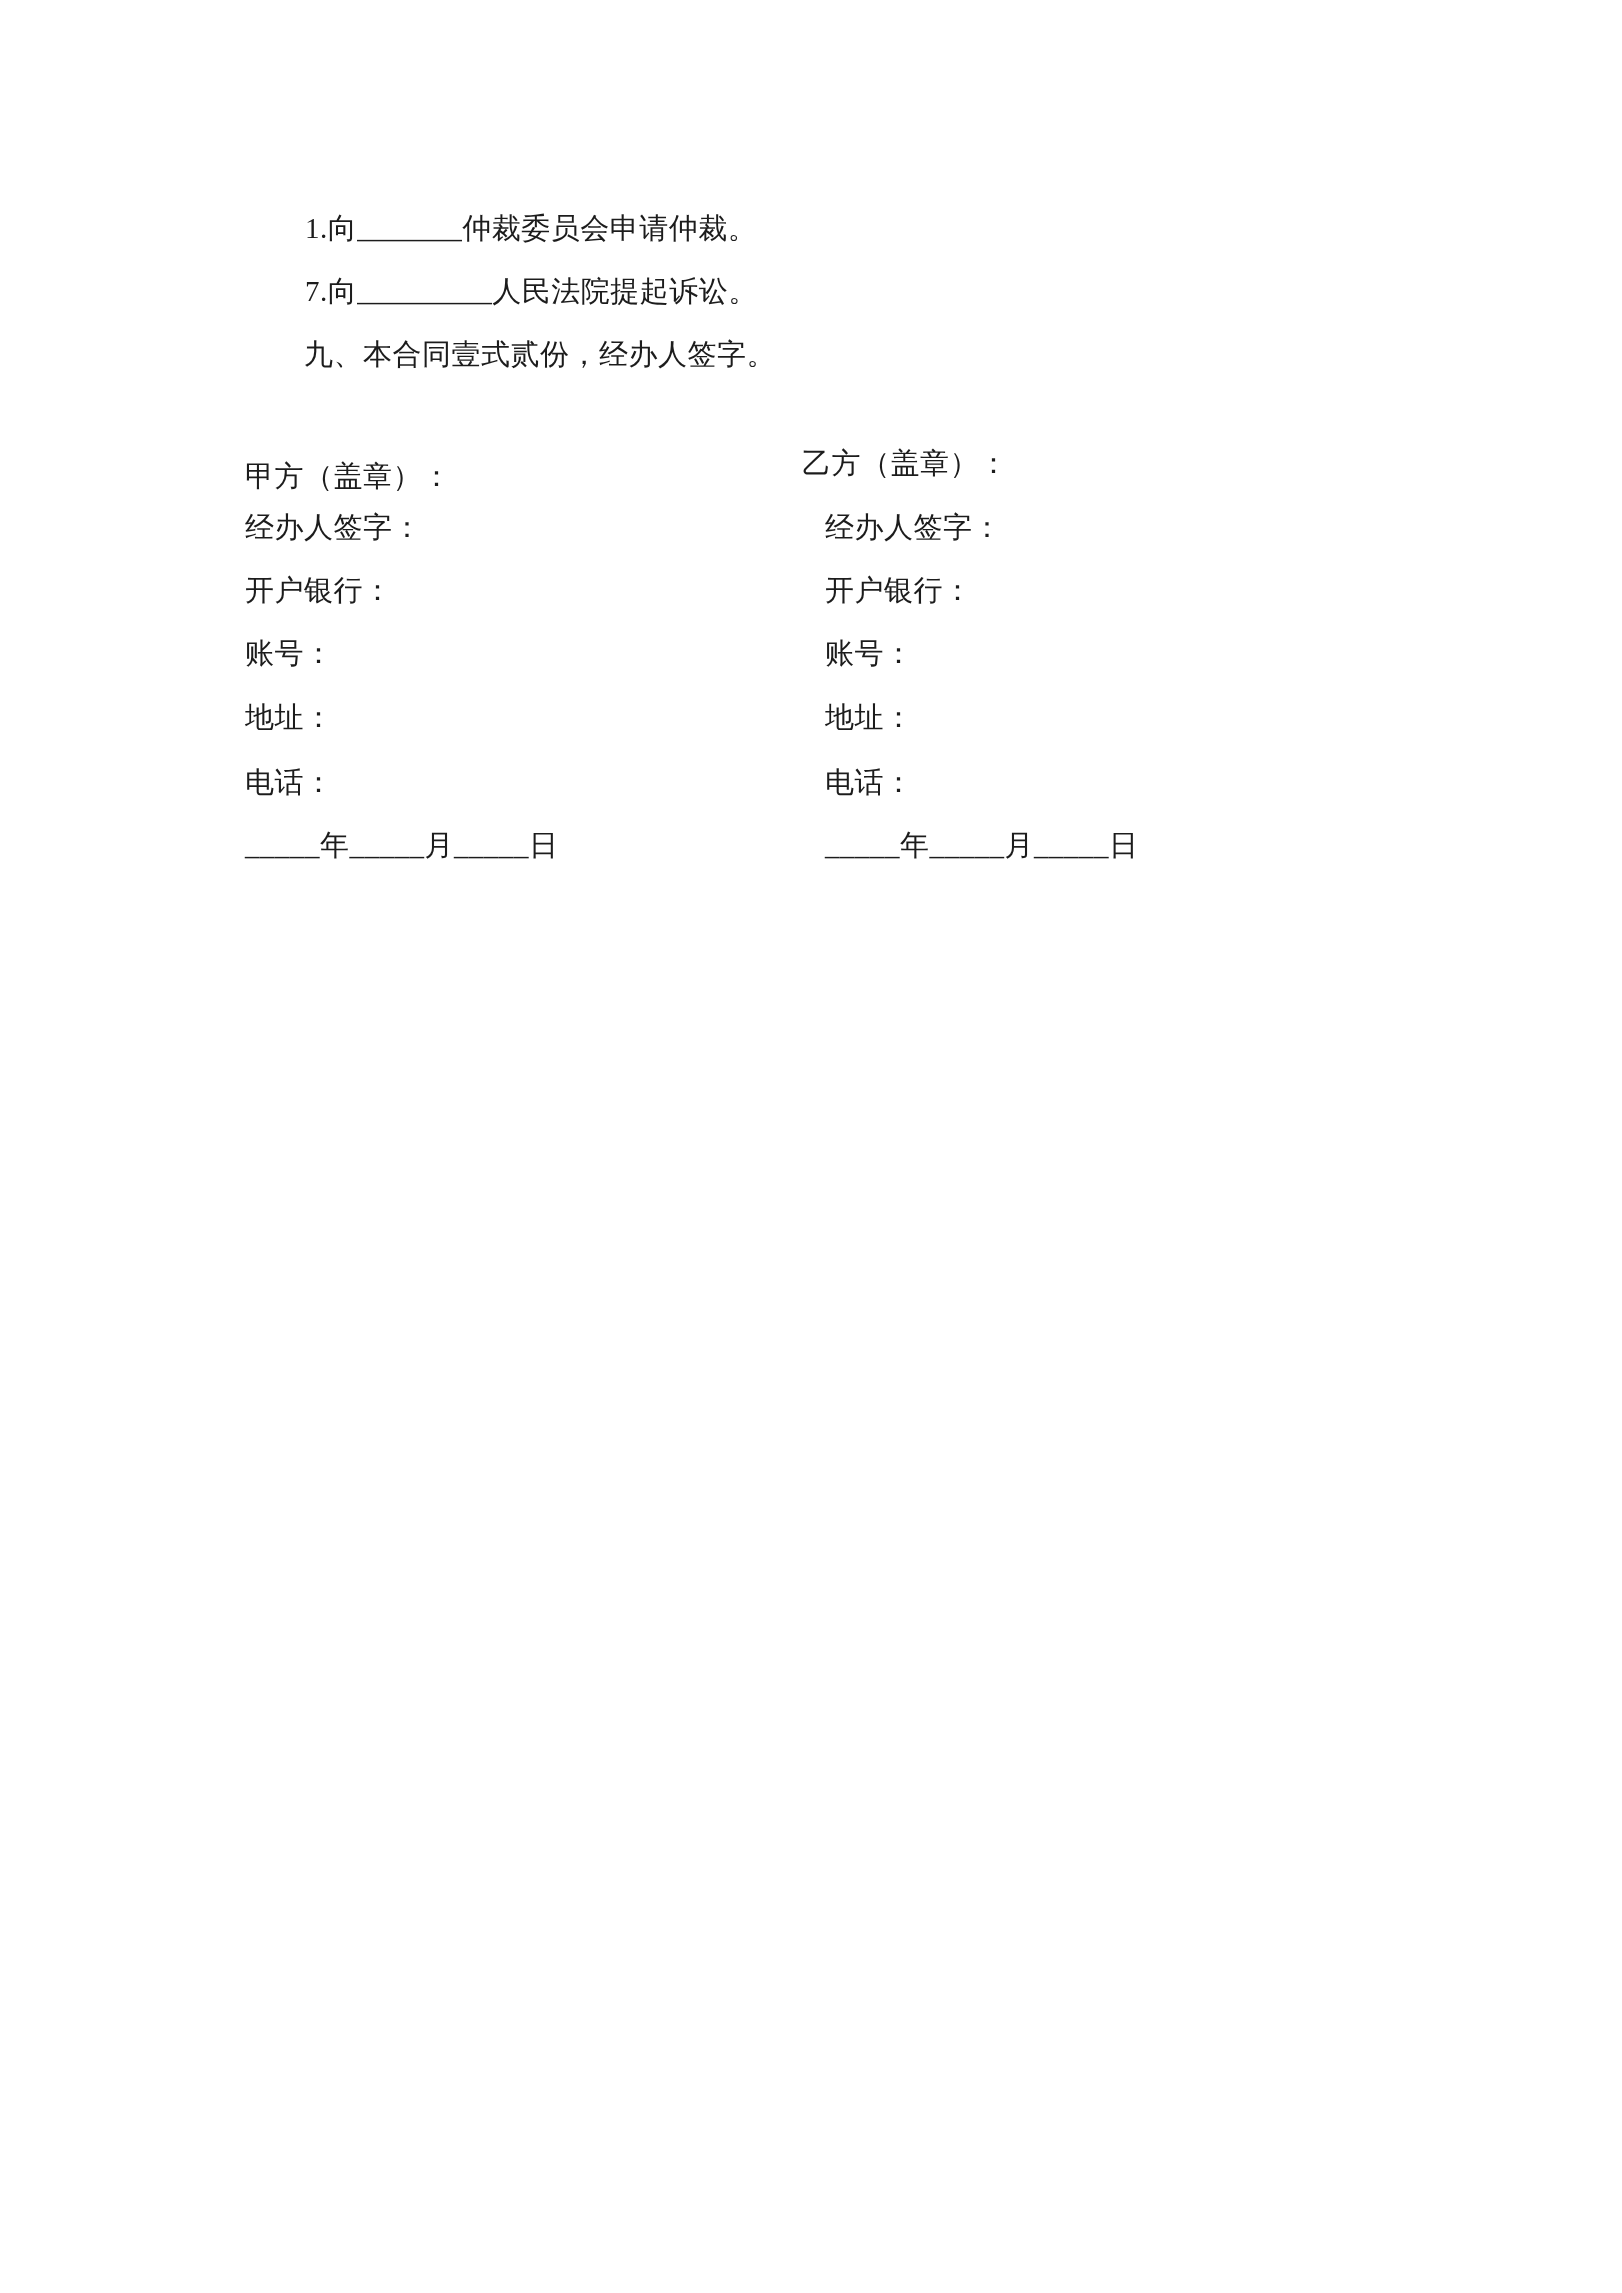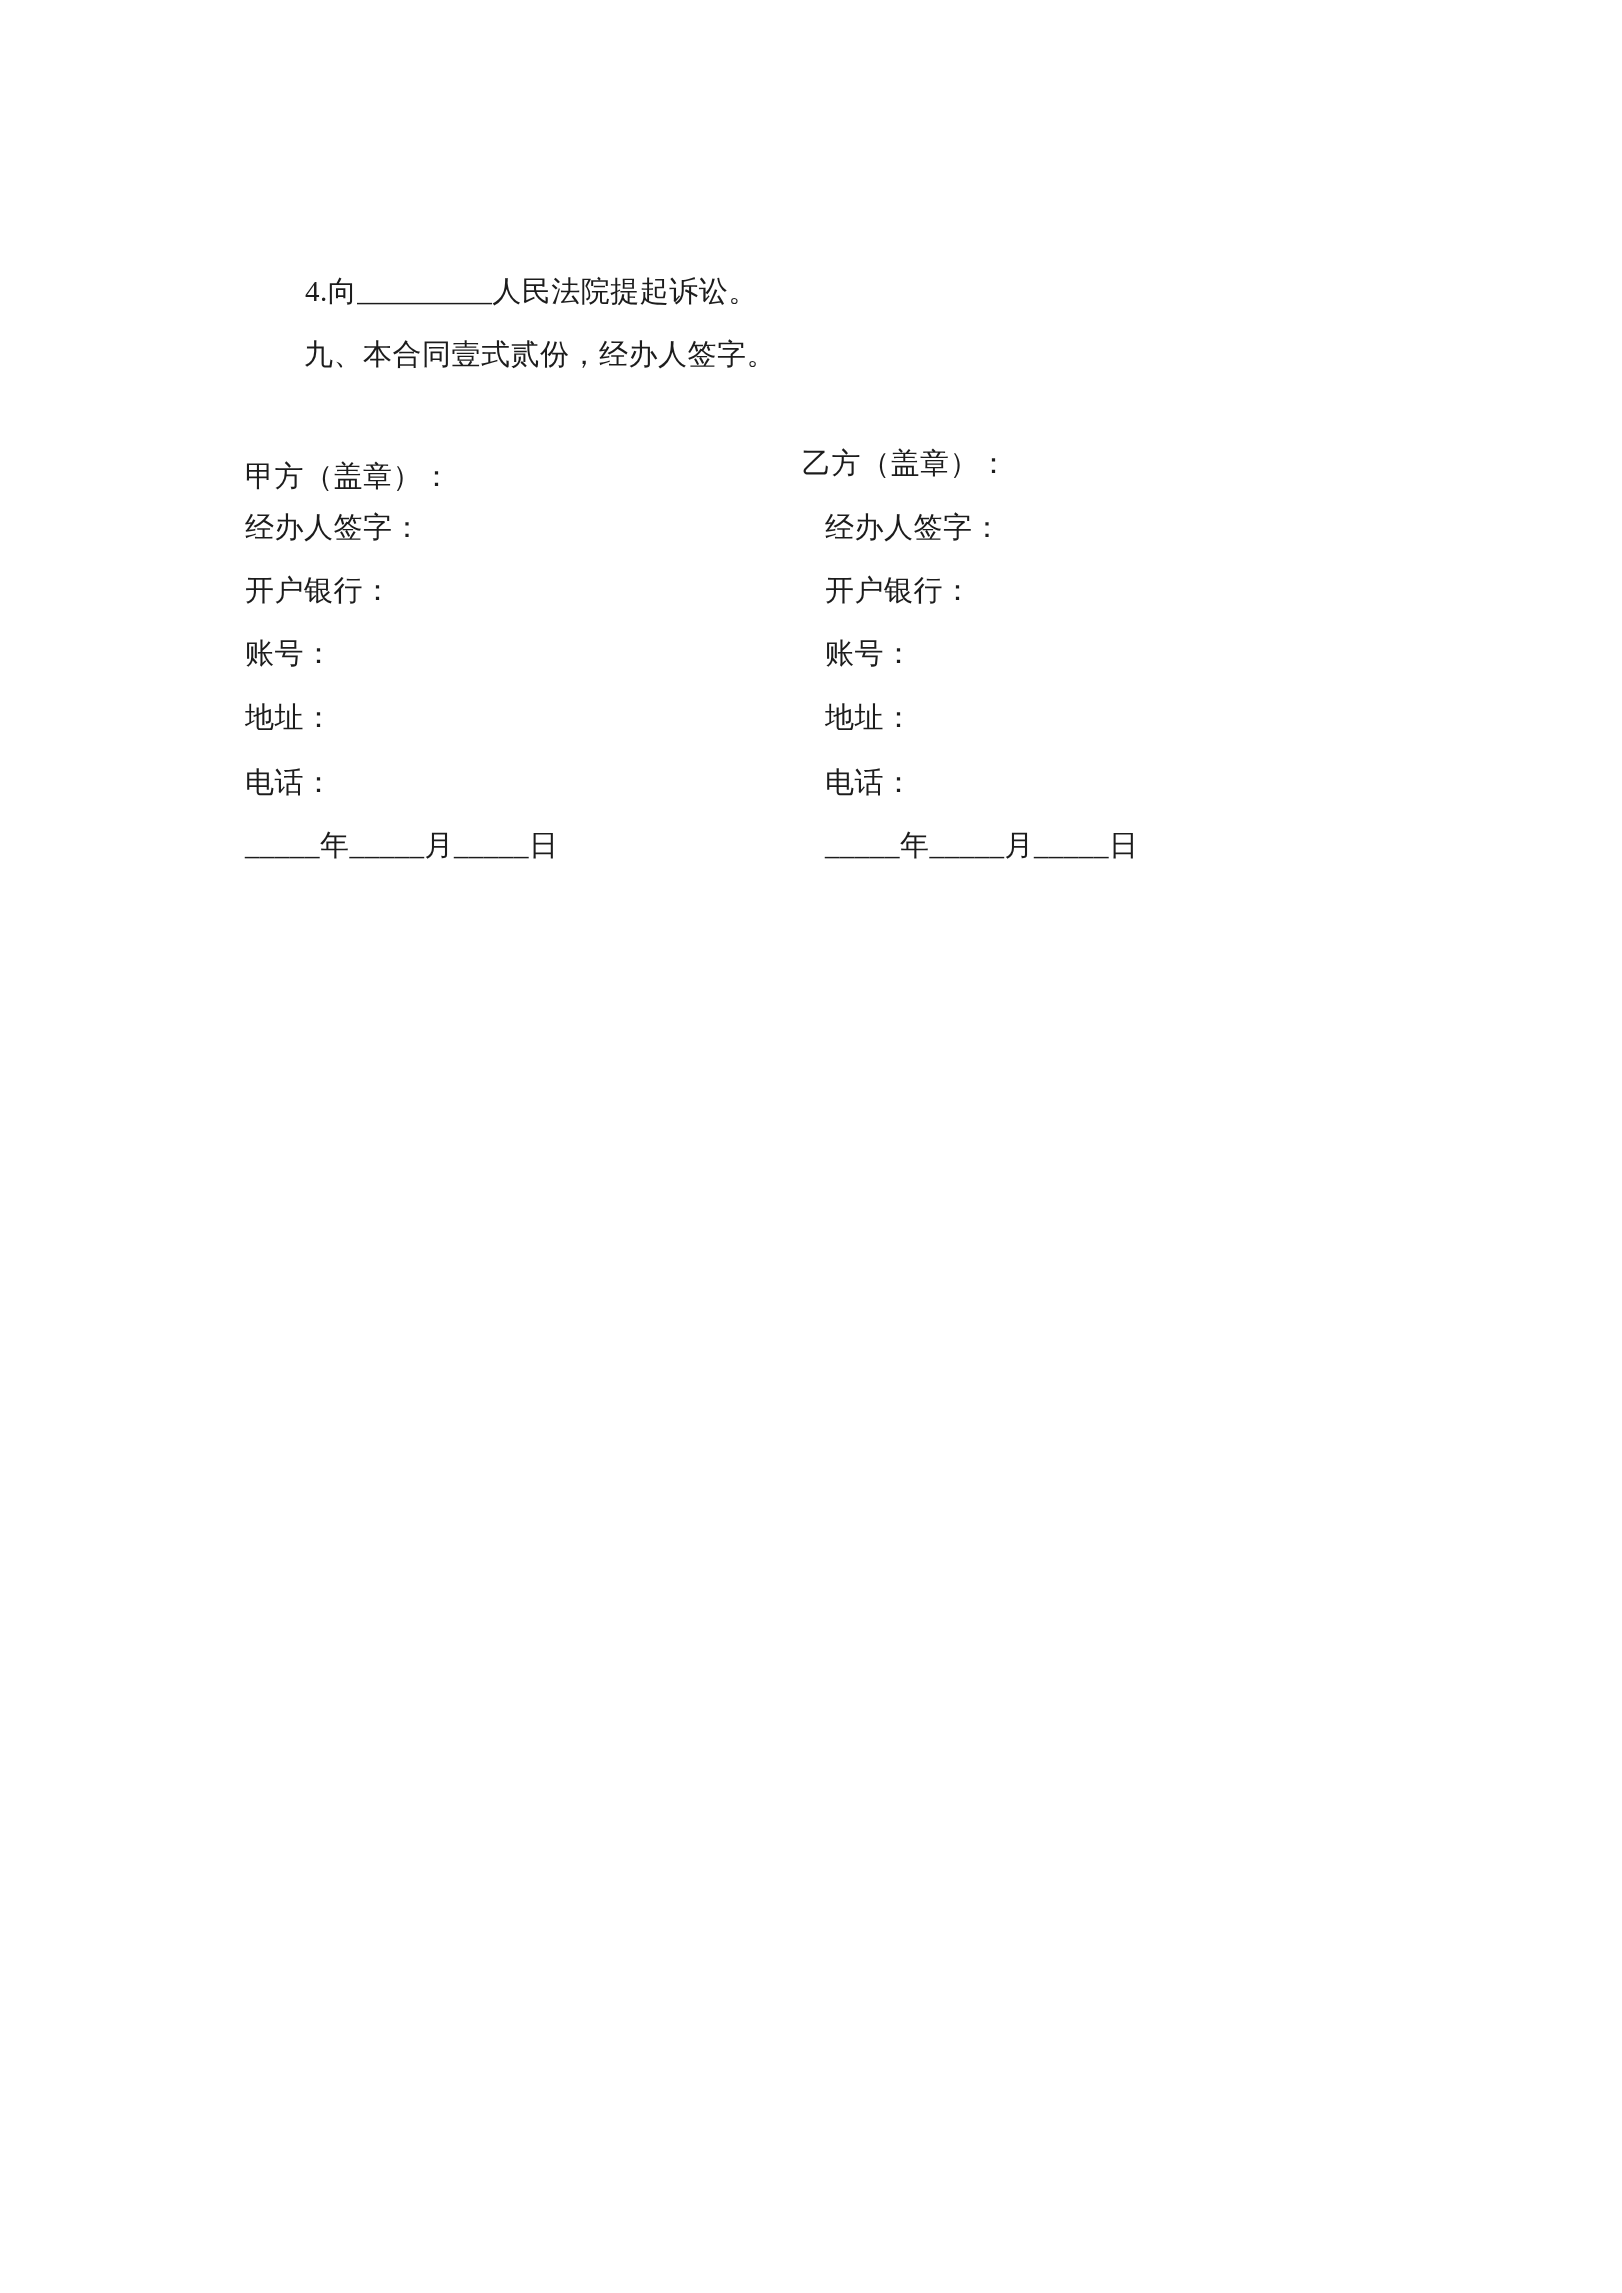--- a/index.html
+++ b/index.html
@@ -23,22 +23,23 @@
     line-height: 1.15;
     white-space: pre;
     letter-spacing: 0.5px;
   }
 </style>
 </head>
 <body>
 
 <div class="page">
 
+  <p class="line" style="top:212px; left:305px;">1.向_______仲裁委员会申请仲裁。</p>
 
-  <p class="line" style="top:275px; left:305px;">4.向_________人民法院提起诉讼。</p>
+  <p class="line" style="top:275px; left:305px;">7.向_________人民法院提起诉讼。</p>
 
   <p class="line" style="top:338px; left:304px;">九、本合同壹式贰份，经办人签字。</p>
 
   <div>
     <p class="line" style="top:460px; left:245px;">甲方（盖章）：</p>
     <p class="line" style="top:511px; left:245px;">经办人签字：</p>
     <p class="line" style="top:574px; left:245px;">开户银行：</p>
     <p class="line" style="top:637px; left:245px;">账号：</p>
     <p class="line" style="top:701px; left:245px;">地址：</p>
     <p class="line" style="top:766px; left:245px;">电话：</p>

